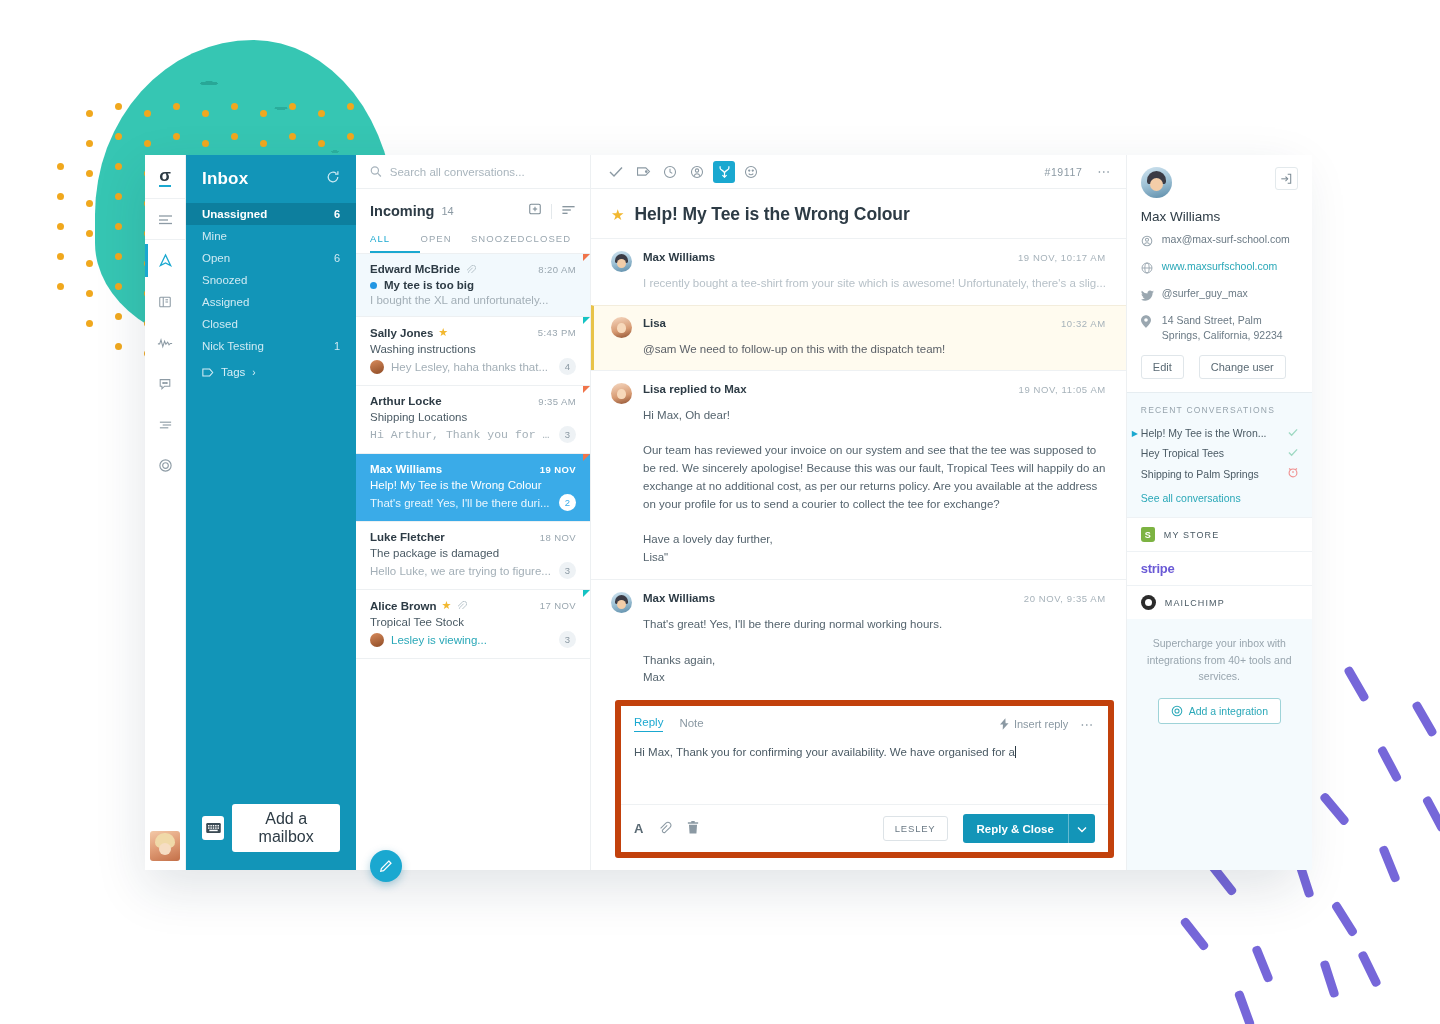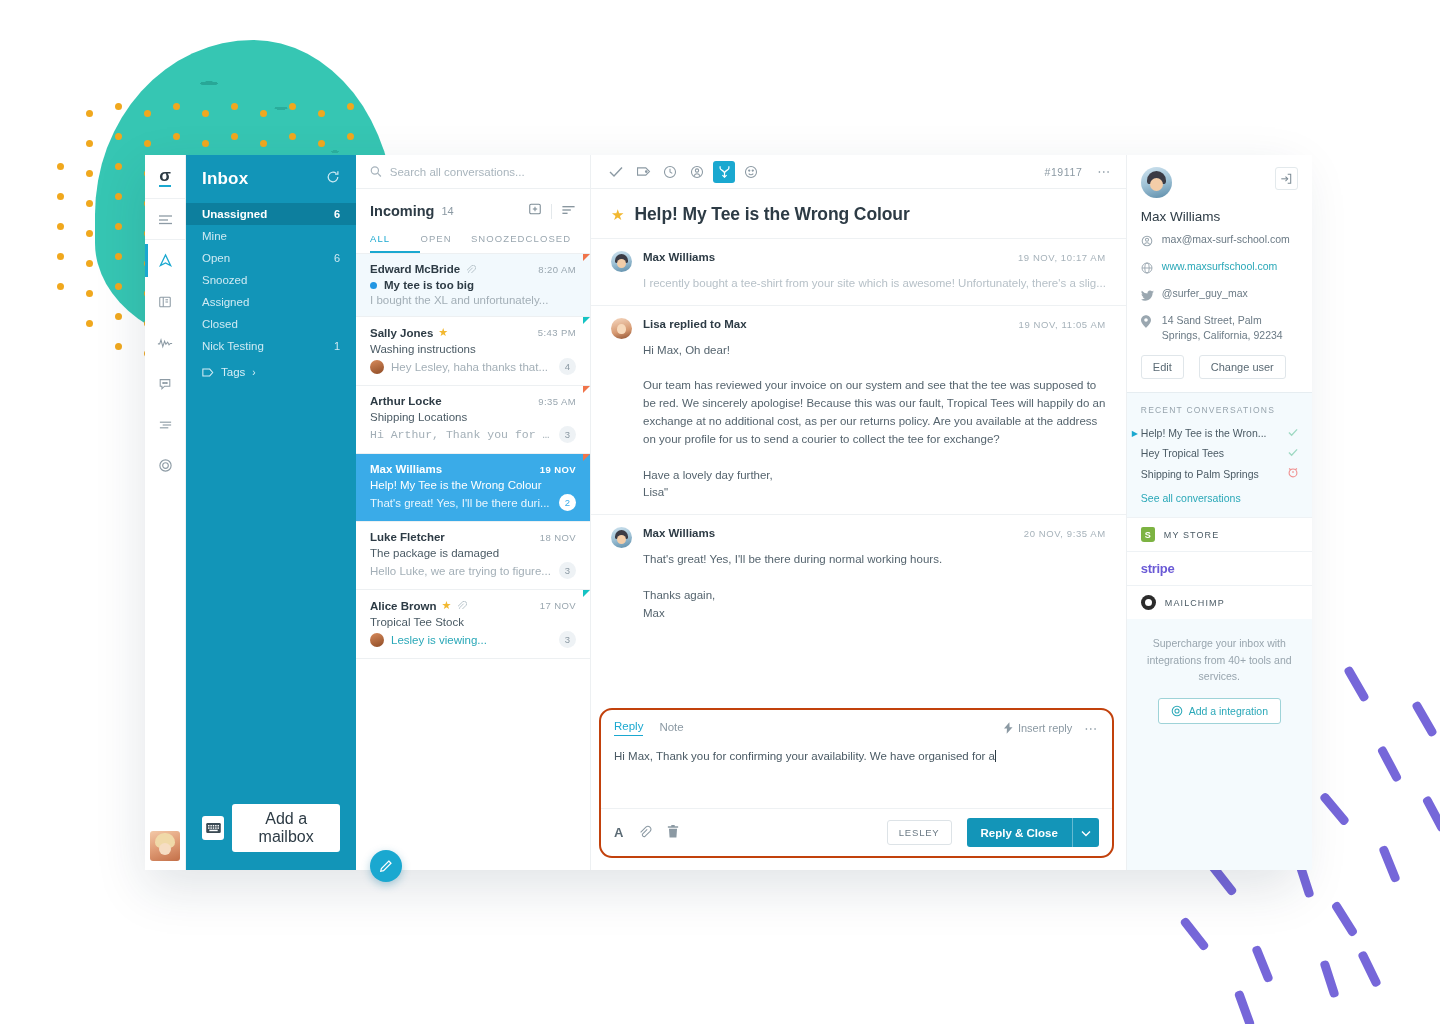--- a/index.html
+++ b/index.html
@@ -228,21 +228,21 @@
   .mname { font-size:11.5px; font-weight:bold; color:#2d3b45; }
   .mtime { margin-left:auto; font-size:9.5px; color:#a6b2ba; letter-spacing:.6px; }
   .mtext { font-size:11.5px; color:#55646e; line-height:1.55; margin-top:12px; white-space:pre-line; }
   .note {
     background:#fffbef; border-left:3px solid #e8c34a; padding:11px 20px 11px 17px;
     display:flex; gap:11px; border-top:1px solid #f3eddc;
   }
   .note .mtext { color:#5c6168; }
 
   
-  .composer { margin:10px 12px 12px 8px; border:2px solid #c2410c; border-radius:13px; background:#fff; }
+  .composer { margin:10px 12px 12px 24px; border:6px solid #c2410c; border-radius:3px; background:#fff; }
   .cphead { display:flex; align-items:center; gap:16px; padding:10px 13px 8px 13px; }
   .cptab { font-size:11.5px; color:#8b99a3; cursor:pointer; padding-bottom:3px; }
   .cptab.active { color:#1aa8d0; border-bottom:1px solid #1aa8d0; }
   .cpright { margin-left:auto; display:flex; align-items:center; gap:12px; color:#8b99a3; font-size:11px; }
   .cpright .ins { display:flex; align-items:center; gap:5px; cursor:pointer; }
   .cpbody { padding:6px 13px 40px 13px; font-size:11.5px; color:#4a5a64; min-height:64px; }
   .caret { display:inline-block; width:1px; height:12px; background:#2d3b45; vertical-align:-2px; }
   .cpfoot {
     display:flex; align-items:center; gap:15px; padding:9px 13px;
     border-top:1px solid #eef1f3; color:#8b99a3;
@@ -764,20 +764,30 @@
           <div class="msg collapsed">
             <div class="ava max"></div>
             <div class="mwrap">
               <div class="mhead">
                 <span class="mname">Max Williams</span>
                 <span class="mtime">19 NOV, 10:17 AM</span>
               </div>
               <div class="mtext">I recently bought a tee-shirt from your site which is awesome! Unfortunately, there's a slig...</div>
             </div>
           </div>
+          <div class="note">
+            <div class="ava lisa"></div>
+            <div class="mwrap">
+              <div class="mhead">
+                <span class="mname">Lisa</span>
+                <span class="mtime">10:32 AM</span>
+              </div>
+              <div class="mtext">@sam We need to follow-up on this with the dispatch team!</div>
+            </div>
+          </div>
           <div class="msg">
             <div class="ava lisa"></div>
             <div class="mwrap">
               <div class="mhead">
                 <span class="mname">Lisa replied to Max</span>
                 <span class="mtime">19 NOV, 11:05 AM</span>
               </div>
               <div class="mtext">Hi Max, Oh dear!
 
 Our team has reviewed your invoice on our system and see that the tee was supposed to be red. We sincerely apologise! Because this was our fault, Tropical Tees will happily do an exchange at no additional cost, as per our returns policy. Are you available at the address on your profile for us to send a courier to collect the tee for exchange?

